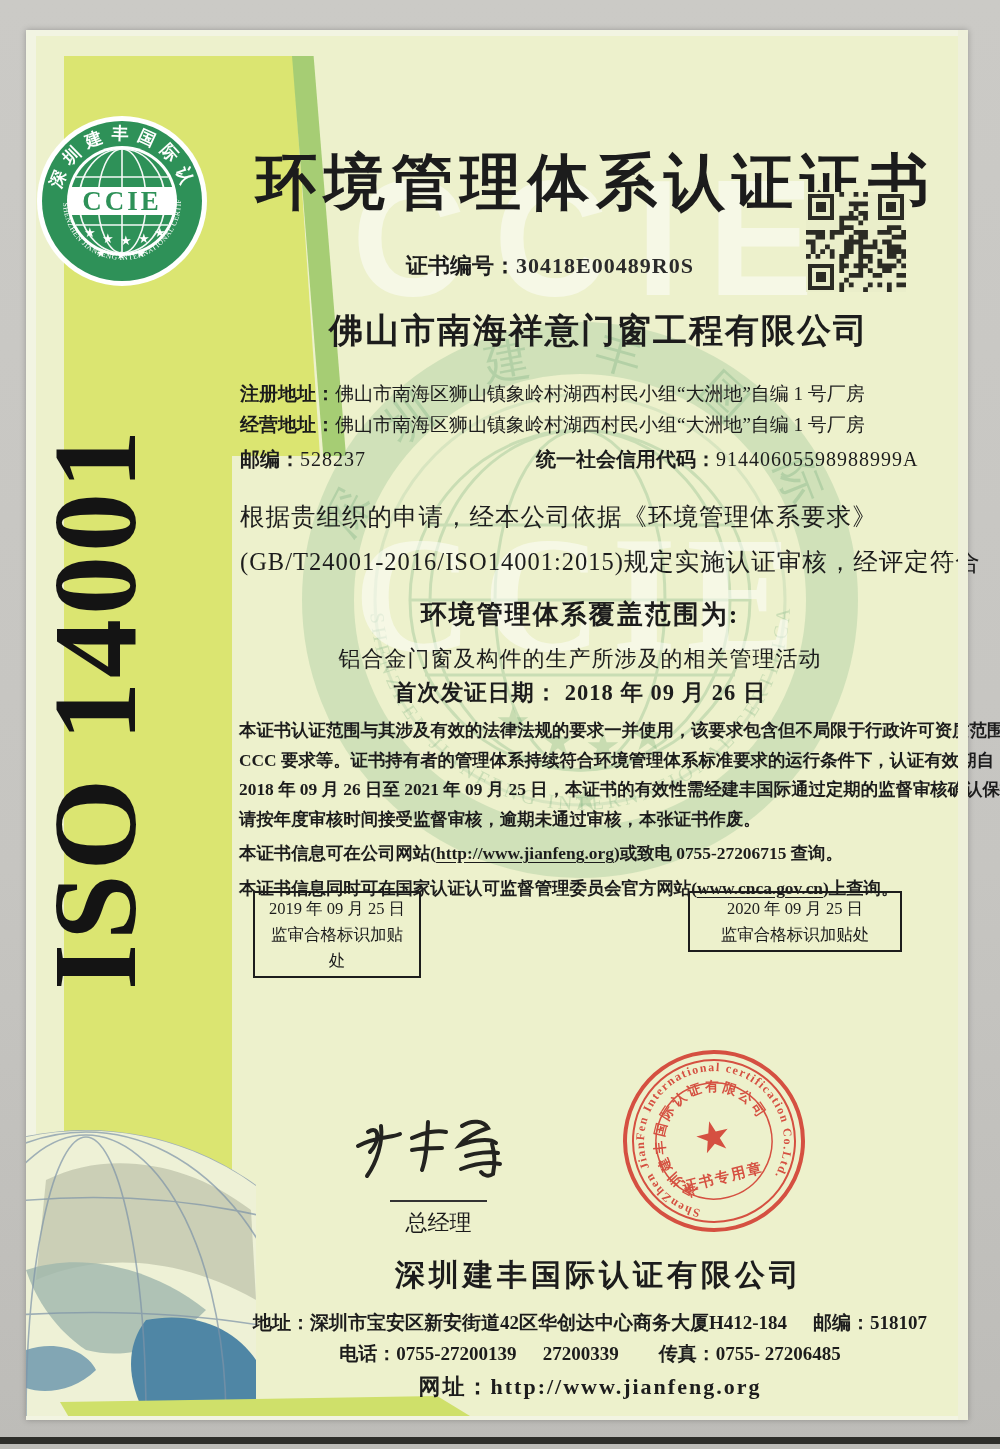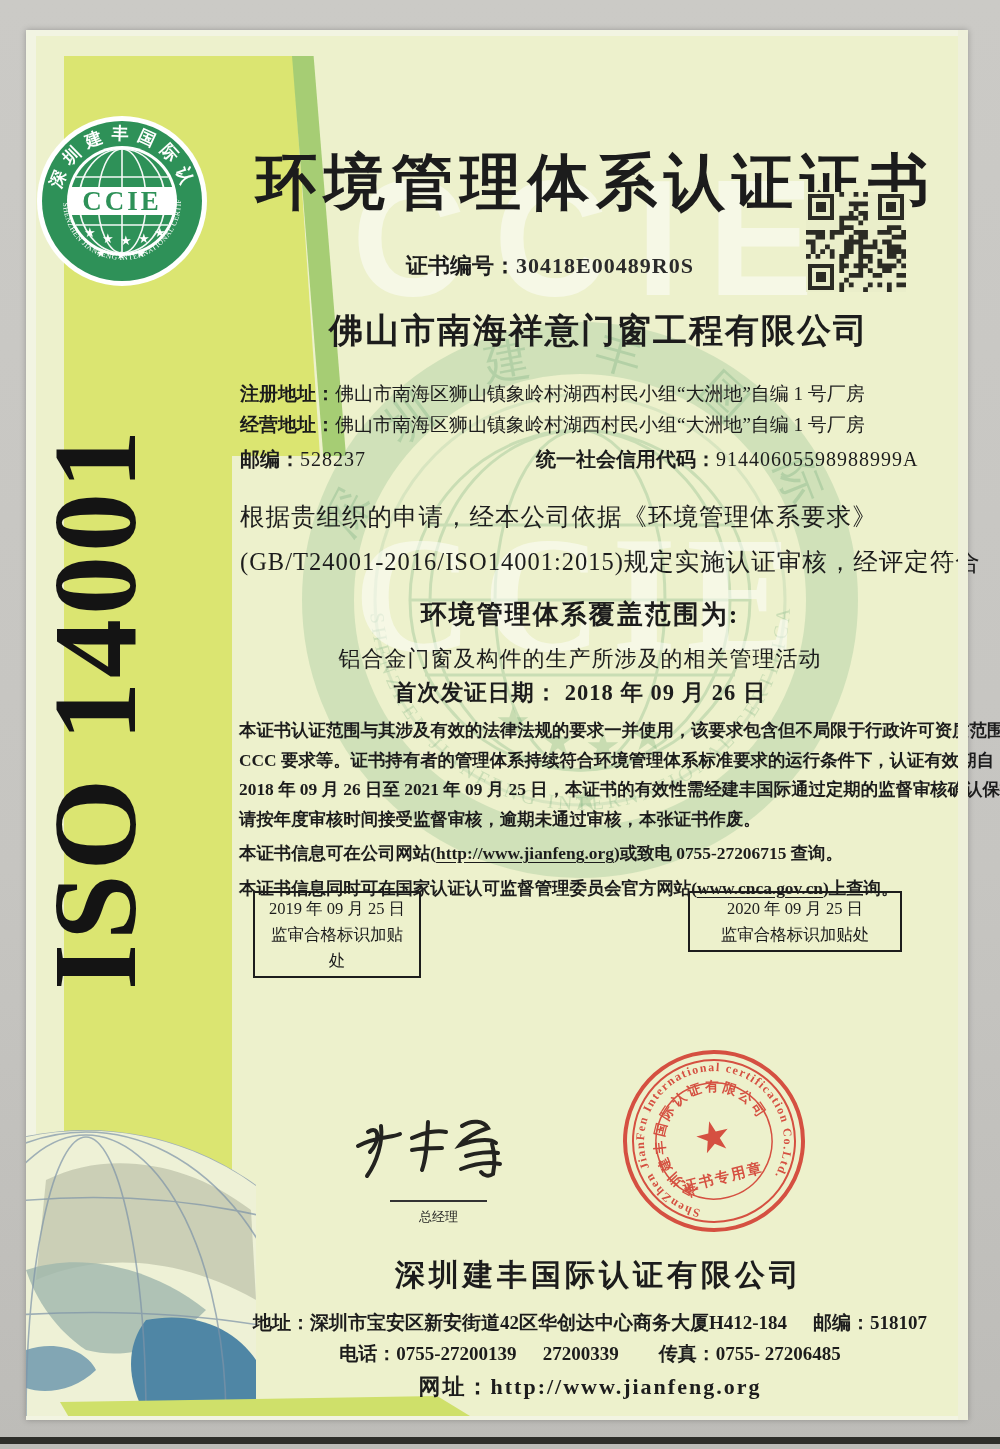--- a/index.html
+++ b/index.html
@@ -49,21 +49,21 @@
   .issue{left:240px;top:677px;width:680px;font-size:22.5px;font-weight:bold;letter-spacing:1px;}
   .terms{left:239px;top:716px;width:730px;font-size:17.4px;font-weight:bold;line-height:29.5px;white-space:nowrap;}
   .terms .gap{margin-top:5px;}
   .u{text-decoration:underline;text-underline-offset:3px;}
   .stickers{left:240px;top:891px;width:718px;height:60px;}
   .sbox{position:absolute;top:0;border:2px solid #1d1d1d;text-align:center;
         font-size:16.5px;font-weight:normal;line-height:26px;padding:3px 10px 2px;}
   .sbox.b1{left:13px;width:168px;}
   .sbox.b2{left:448px;width:214px;}
   .sigline{position:absolute;left:390px;top:1200px;width:97px;height:2px;background:#333;}
-  .sigtitle{position:absolute;left:390px;top:1208px;width:97px;text-align:center;font-size:13px;}
+  .sigtitle{position:absolute;left:390px;top:1208px;width:97px;text-align:center;font-size:22px;}
   .issuer{left:240px;top:1255px;width:718px;font-size:30px;font-weight:bold;letter-spacing:4px;}
   .f-addr{left:190px;top:1310px;width:800px;font-size:19px;font-weight:bold;}
   .f-tel{left:190px;top:1341px;width:800px;font-size:19px;font-weight:bold;}
   .f-web{left:190px;top:1372px;width:800px;font-size:22px;font-weight:bold;letter-spacing:2px;}
   .spc{display:inline-block;width:26px;}
   .spc2{display:inline-block;width:40px;}
   svg text{font-family:"Liberation Serif","DejaVu Serif",serif;}
 </style>
 </head>
 <body>

